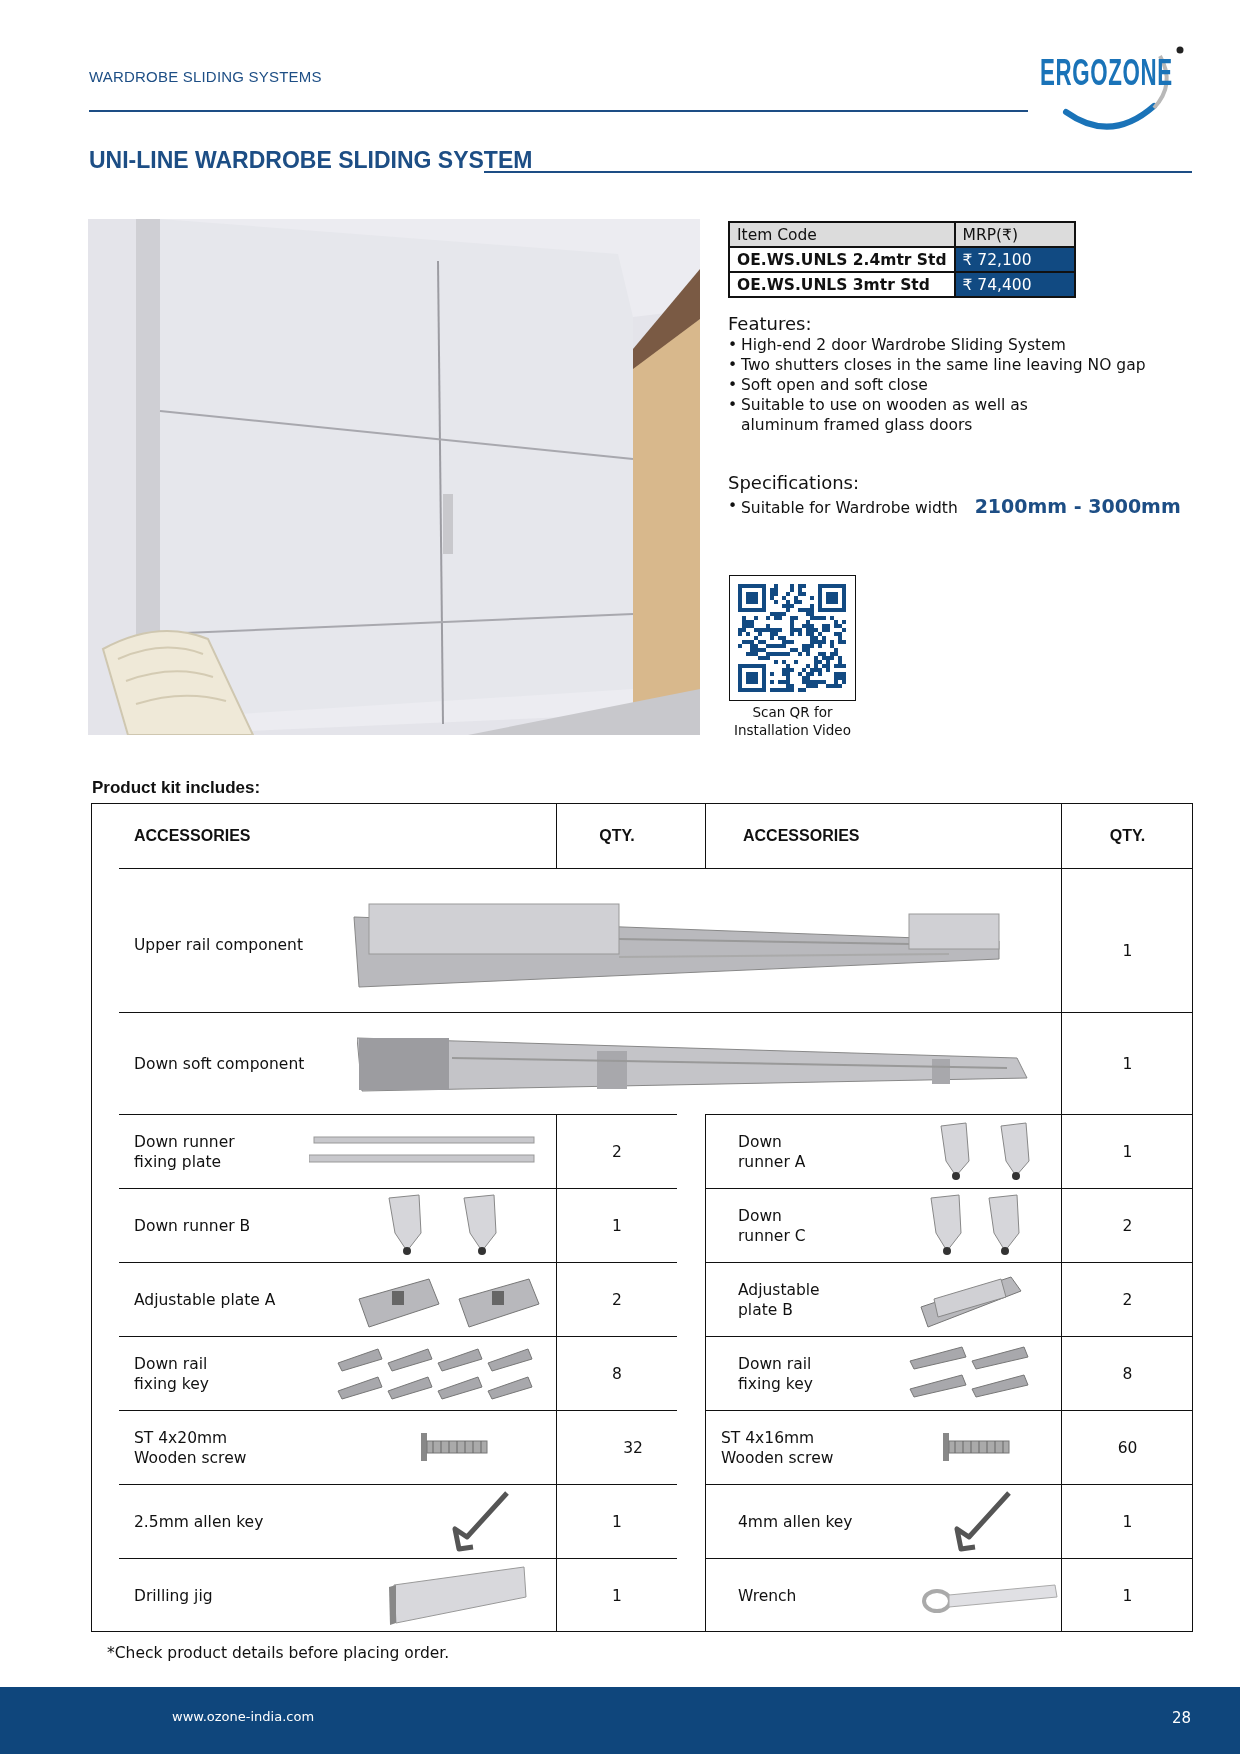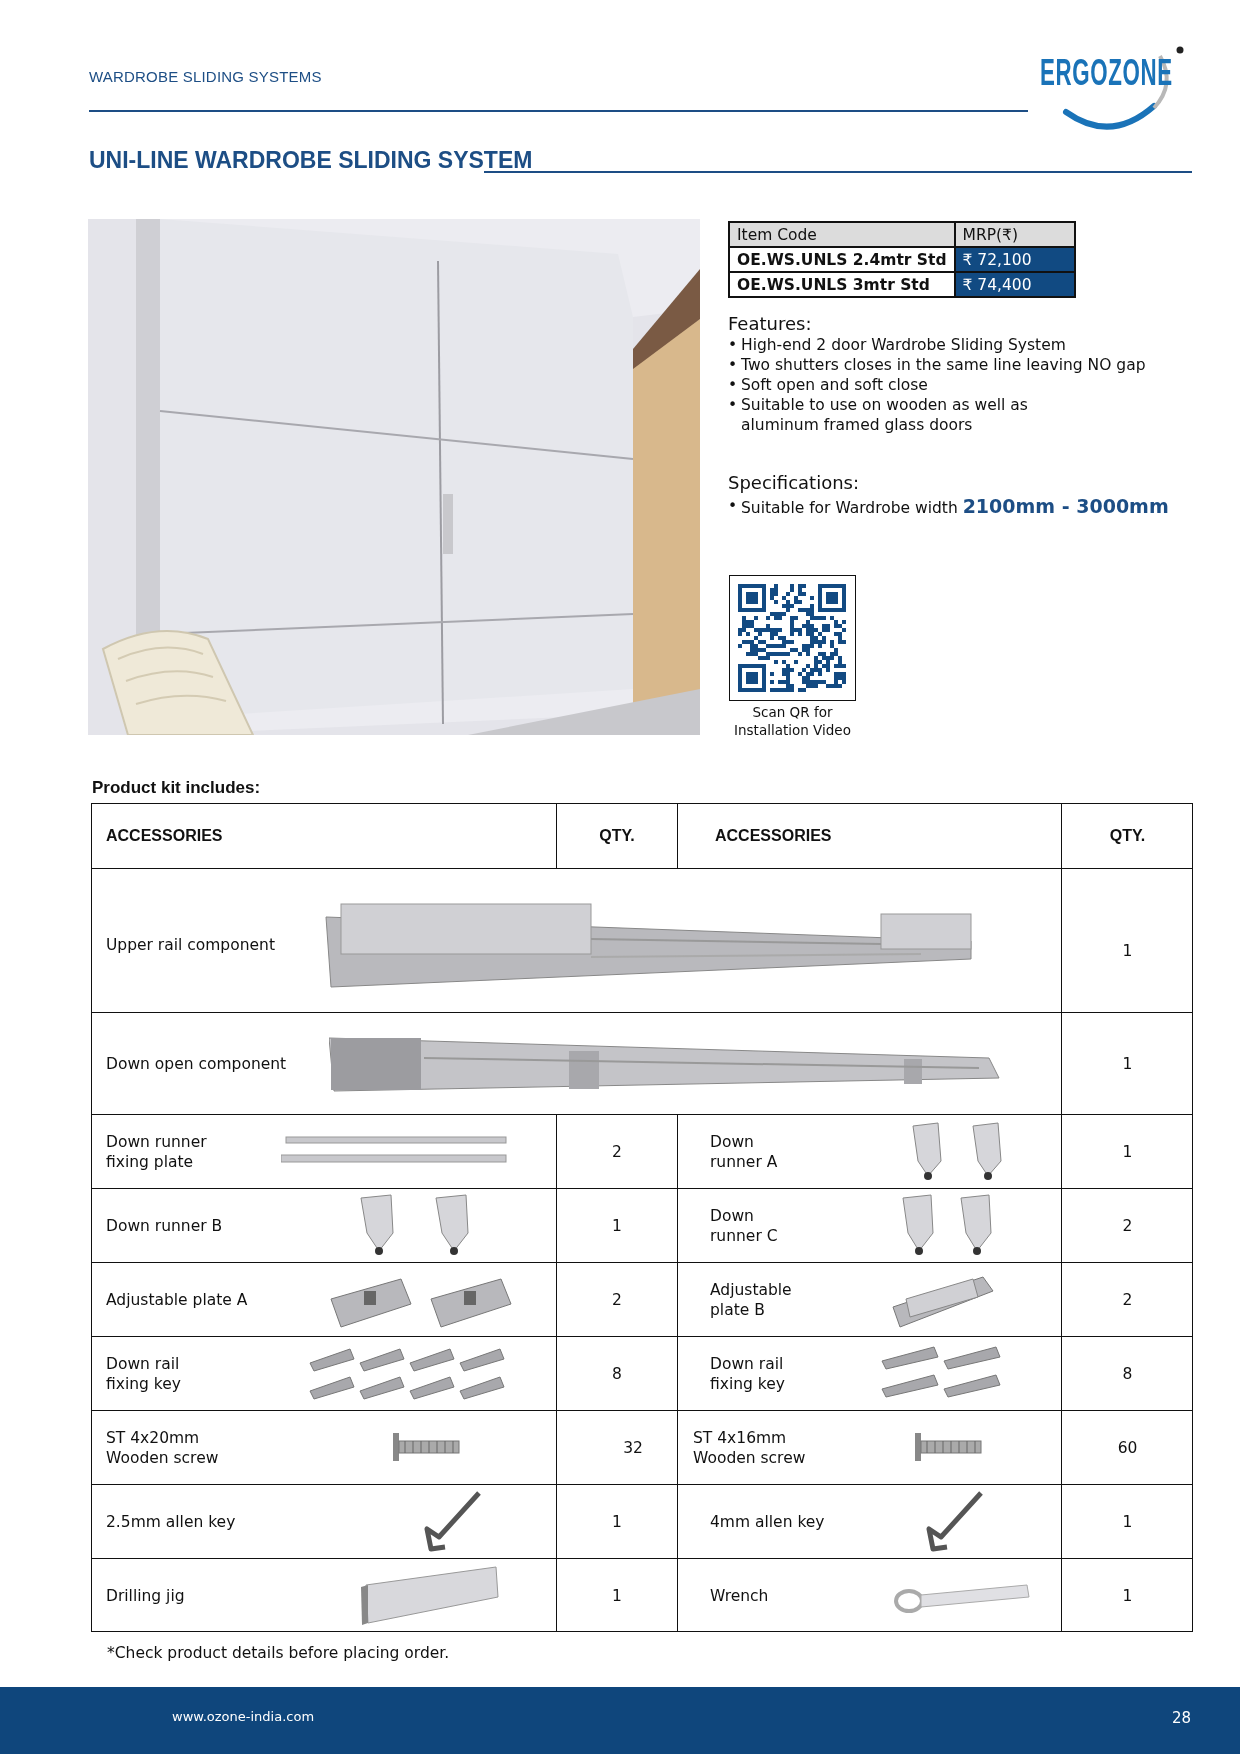--- a/index.html
+++ b/index.html
@@ -24,32 +24,32 @@
     .price-table .code { font-weight: bold; width: 224px; }
     .price-table .mrp-h { width: 120px; }
     .price-table .price { background: #114a82; color: #fff; }
 
     .features { position: absolute; left: 728px; top: 313px; font-size: 15.5px; line-height: 20px; }
     .features h3, .specs h3 { font-weight: normal; font-size: 18px; line-height: 22px; }
     .features li, .specs li { list-style: none; padding-left: 13px; position: relative; }
     .features li::before, .specs li::before { content: "•"; position: absolute; left: 0; }
     .specs { position: absolute; left: 728px; top: 472px; font-size: 15.5px; line-height: 24px; }
     .em1 { color: #1d4e85; font-weight: bold; font-size: 19px; }
-    .em2 { color: #1d4e85; font-weight: bold; font-size: 19px; }
+    .em2 { color: #1d4e85; font-weight: bold; font-size: 19px; margin-left: 12px; }
 
     .qr-box { position: absolute; left: 729px; top: 575px; width: 127px; height: 126px; border: 1.5px solid #111; padding: 8px; }
     .qr-caption { position: absolute; left: 720px; top: 703px; width: 145px; text-align: center; font-size: 13.5px; line-height: 18px; }
 
     .kit-label { position: absolute; left: 92px; top: 778px; font-family: "Liberation Sans", sans-serif; font-weight: bold; font-size: 17px; }
 
     .kit { position: absolute; left: 91px; top: 803px; width: 1102px; height: 829px; }
     .cell { position: absolute; border-left: 1px solid #111; border-top: 1.5px solid #111; display: flex; align-items: center; font-size: 15.5px; line-height: 20px; }
     .kit-border { position: absolute; left: 0; top: 0; width: 1102px; height: 829px; border: 1.5px solid #111; pointer-events: none; }
     .hdr { font-family: "Liberation Sans", sans-serif; font-weight: bold; font-size: 16px; }
-    .name { padding-left: 15px; }
+    .name { padding-left: 15px; margin-left: 28px; }
     .qty { justify-content: center; }
     .thumb { position: absolute; }
 
     .footnote { position: absolute; left: 107px; top: 1644px; font-size: 15.5px; }
 
     .footer { position: absolute; left: 0; top: 1687px; width: 1240px; height: 67px; background: #0f467c; }
     .footer-url { position: absolute; left: 172px; top: 22px; color: #fff; font-size: 13px; }
     .footer-page { position: absolute; right: 49px; top: 22px; color: #fff; font-size: 15px; }
   </style>
 </head>
@@ -392,21 +392,21 @@
       <polygon points="5,18 650,42 650,60 10,88" fill="#b9b9bd" stroke="#888" stroke-width="1"></polygon>
       <rect x="20" y="5" width="250" height="50" fill="#d0d0d4" stroke="#999"></rect>
       <rect x="560" y="15" width="90" height="35" fill="#d0d0d4" stroke="#999"></rect>
       <line x1="270" y1="40" x2="560" y2="45" stroke="#999" stroke-width="2"></line>
       <line x1="270" y1="58" x2="600" y2="55" stroke="#aaa" stroke-width="2"></line>
     </svg>
   </div>
   <div class="cell qty" style="left:970px;top:65px;width:132px;height:144px;padding-top:20px;" data-name="kit-item-qty">1</div>
 
   <div class="cell name" style="left:0;top:209px;width:970px;height:102px;border-left:none;" data-name="kit-item-row">
-    <span data-name="kit-item-name">Down open component</span>
+    <span data-name="kit-item-name">Down soft component</span>
     <svg class="thumb" style="left:238px;top:20px;" width="680" height="62" data-name="down-rail-image">
       <polygon points="0,5 660,25 670,45 5,58" fill="#c4c4c8" stroke="#888"></polygon>
       <rect x="2" y="5" width="90" height="52" fill="#9c9ca0"></rect>
       <rect x="240" y="18" width="30" height="38" fill="#a8a8ac"></rect>
       <rect x="575" y="26" width="18" height="25" fill="#a8a8ac"></rect>
       <line x1="95" y1="25" x2="650" y2="35" stroke="#999" stroke-width="2"></line>
     </svg>
   </div>
   <div class="cell qty" style="left:970px;top:209px;width:132px;height:102px;" data-name="kit-item-qty">1</div>
 

